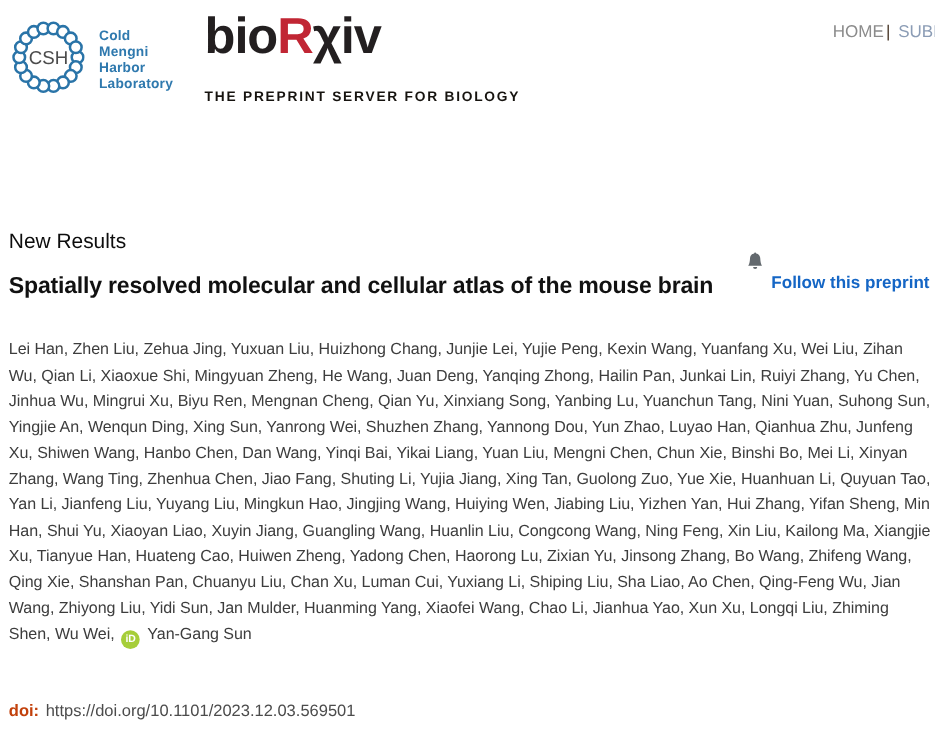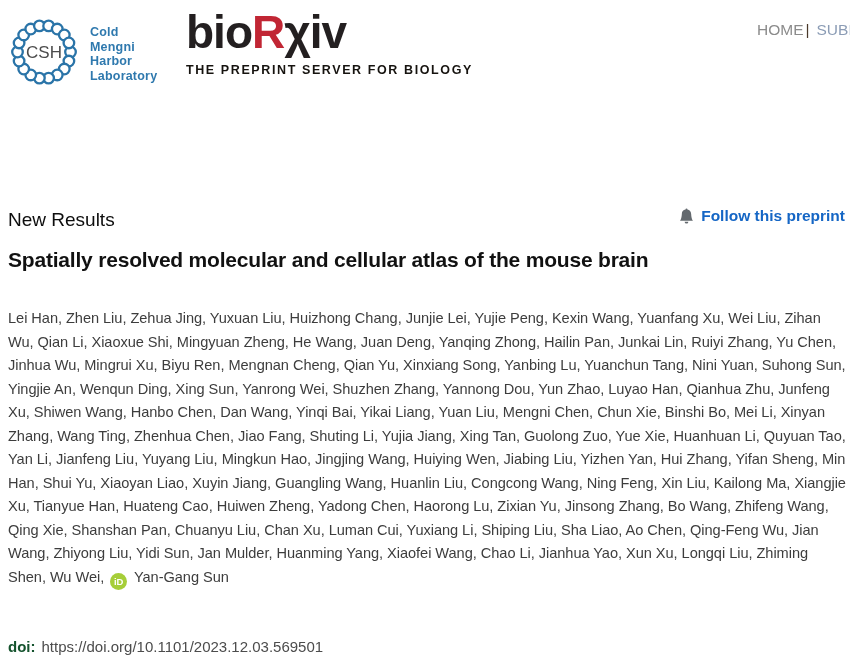--- a/index.html
+++ b/index.html
@@ -6,21 +6,21 @@
   body { font-family:"Liberation Sans", sans-serif; background:#ffffff; }
   .page { position:relative; width:850px; height:666px; background:#fff; overflow:hidden; }
 
   
   .csh-wrap { position:absolute; left:11px; top:19px; display:flex; gap:13px; }
   .csh-ring-box { width:66px; height:66px; position:relative; }
   .csh-org { padding-top:6px; font-size:12.5px; font-weight:bold; line-height:14.5px; letter-spacing:.2px; }
 
   .biorxiv { position:absolute; left:186px; top:8px; }
   .biorxiv-word { font-family:Liberation Sans, sans-serif; font-size:46px; font-weight:600; line-height:1.05; letter-spacing:-1px; }
-  .tagline { margin-top:7px; font-size:12.5px; font-weight:bold; letter-spacing:1.6px; color:#16130f; white-space:nowrap; }
+  .tagline { margin-top:25px; font-size:12.5px; font-weight:bold; letter-spacing:1.6px; color:#16130f; white-space:nowrap; }
 
   .top-nav { position:absolute; top:21px; left:757px; width:93px; overflow:hidden; white-space:nowrap; font-size:15.5px; }
   .nav-home { color:#8b8b8b; cursor:pointer; }
   .nav-sep { color:#4a392a; margin-left:2px; margin-right:7px; }
   .nav-submit { color:#8b9cb5; cursor:pointer; }
 
   
   .section-label { position:absolute; left:8px; top:209px; font-size:19px; color:#0d0d0d; }
   .follow { position:absolute; right:5px; top:207px; display:flex; align-items:center; gap:7px; cursor:pointer; }
   .follow-label { font-size:15.5px; font-weight:bold; }
@@ -30,21 +30,21 @@
                  font-size:21px; font-weight:bold; color:#111; letter-spacing:-.2px; }
 
   .authors { position:absolute; left:8px; top:307px; width:838px;
              font-size:14.6px; line-height:23.5px; color:#3d3d3d; letter-spacing:-.05px; }
   .author { cursor:pointer; }
   .orcid-badge { display:inline-flex; align-items:center; justify-content:center;
                  width:17px; height:17px; border-radius:50%; color:#fff;
                  font-size:9.5px; font-weight:bold; vertical-align:-3px; margin:0 3px 0 2px; cursor:pointer; }
 
   .doi-row { position:absolute; left:8px; top:638px; font-size:15px; }
-  .doi-label { font-weight:bold; color:#14532d; margin-right:6px; }
+  .doi-label { font-weight:bold; color:#c2410c; margin-right:6px; }
   .doi-url { color:#4c4c4c; cursor:pointer; }
 </style>
 </head>
 <body>
 
 <div class="page">
 
   <div class="csh-wrap">
     <div class="csh-ring-box">
       <svg id="csh-ring" width="66" height="66" viewBox="0 0 66 66">
@@ -89,21 +89,21 @@
   </div>
 
   <div class="section-label">New Results</div>
 
   <div class="follow">
     <span class="bell">
       <svg width="15" height="16" viewBox="0 0 16 16" fill="currentColor">
         <path d="M8 16a2 2 0 0 0 2-2H6a2 2 0 0 0 2 2zm.995-14.901a1 1 0 1 0-1.99 0A5.002 5.002 0 0 0 3 6c0 1.098-.5 6-2 7h14c-1.5-1-2-5.902-2-7 0-2.42-1.72-4.44-4.005-4.901z"></path>
       </svg>
     </span>
-    <span class="follow-label" id="follow-label" style="color: rgb(21, 102, 197);">Follow this preprint</span>
+    <span class="follow-label" id="follow-label" style="color: rgb(21, 102, 197); margin-top: 42px;">Follow this preprint</span>
   </div>
 
   <h1 class="paper-title">Spatially resolved molecular and cellular atlas of the mouse brain</h1>
 
   <p class="authors" id="author-list"><span class="author">Lei Han</span>, <span class="author">Zhen Liu</span>, <span class="author">Zehua Jing</span>, <span class="author">Yuxuan Liu</span>, <span class="author">Huizhong Chang</span>, <span class="author">Junjie Lei</span>, <span class="author">Yujie Peng</span>, <span class="author">Kexin Wang</span>, <span class="author">Yuanfang Xu</span>, <span class="author">Wei Liu</span>, <span class="author">Zihan Wu</span>, <span class="author">Qian Li</span>, <span class="author">Xiaoxue Shi</span>, <span class="author">Mingyuan Zheng</span>, <span class="author">He Wang</span>, <span class="author">Juan Deng</span>, <span class="author">Yanqing Zhong</span>, <span class="author">Hailin Pan</span>, <span class="author">Junkai Lin</span>, <span class="author">Ruiyi Zhang</span>, <span class="author">Yu Chen</span>, <span class="author">Jinhua Wu</span>, <span class="author">Mingrui Xu</span>, <span class="author">Biyu Ren</span>, <span class="author">Mengnan Cheng</span>, <span class="author">Qian Yu</span>, <span class="author">Xinxiang Song</span>, <span class="author">Yanbing Lu</span>, <span class="author">Yuanchun Tang</span>, <span class="author">Nini Yuan</span>, <span class="author">Suhong Sun</span>, <span class="author">Yingjie An</span>, <span class="author">Wenqun Ding</span>, <span class="author">Xing Sun</span>, <span class="author">Yanrong Wei</span>, <span class="author">Shuzhen Zhang</span>, <span class="author">Yannong Dou</span>, <span class="author">Yun Zhao</span>, <span class="author">Luyao Han</span>, <span class="author">Qianhua Zhu</span>, <span class="author">Junfeng Xu</span>, <span class="author">Shiwen Wang</span>, <span class="author">Hanbo Chen</span>, <span class="author">Dan Wang</span>, <span class="author">Yinqi Bai</span>, <span class="author">Yikai Liang</span>, <span class="author">Yuan Liu</span>, <span class="author">Mengni Chen</span>, <span class="author">Chun Xie</span>, <span class="author">Binshi Bo</span>, <span class="author">Mei Li</span>, <span class="author">Xinyan Zhang</span>, <span class="author">Wang Ting</span>, <span class="author">Zhenhua Chen</span>, <span class="author">Jiao Fang</span>, <span class="author">Shuting Li</span>, <span class="author">Yujia Jiang</span>, <span class="author">Xing Tan</span>, <span class="author">Guolong Zuo</span>, <span class="author">Yue Xie</span>, <span class="author">Huanhuan Li</span>, <span class="author">Quyuan Tao</span>, <span class="author">Yan Li</span>, <span class="author">Jianfeng Liu</span>, <span class="author">Yuyang Liu</span>, <span class="author">Mingkun Hao</span>, <span class="author">Jingjing Wang</span>, <span class="author">Huiying Wen</span>, <span class="author">Jiabing Liu</span>, <span class="author">Yizhen Yan</span>, <span class="author">Hui Zhang</span>, <span class="author">Yifan Sheng</span>, <span class="author">Min Han</span>, <span class="author">Shui Yu</span>, <span class="author">Xiaoyan Liao</span>, <span class="author">Xuyin Jiang</span>, <span class="author">Guangling Wang</span>, <span class="author">Huanlin Liu</span>, <span class="author">Congcong Wang</span>, <span class="author">Ning Feng</span>, <span class="author">Xin Liu</span>, <span class="author">Kailong Ma</span>, <span class="author">Xiangjie Xu</span>, <span class="author">Tianyue Han</span>, <span class="author">Huateng Cao</span>, <span class="author">Huiwen Zheng</span>, <span class="author">Yadong Chen</span>, <span class="author">Haorong Lu</span>, <span class="author">Zixian Yu</span>, <span class="author">Jinsong Zhang</span>, <span class="author">Bo Wang</span>, <span class="author">Zhifeng Wang</span>, <span class="author">Qing Xie</span>, <span class="author">Shanshan Pan</span>, <span class="author">Chuanyu Liu</span>, <span class="author">Chan Xu</span>, <span class="author">Luman Cui</span>, <span class="author">Yuxiang Li</span>, <span class="author">Shiping Liu</span>, <span class="author">Sha Liao</span>, <span class="author">Ao Chen</span>, <span class="author">Qing-Feng Wu</span>, <span class="author">Jian Wang</span>, <span class="author">Zhiyong Liu</span>, <span class="author">Yidi Sun</span>, <span class="author">Jan Mulder</span>, <span class="author">Huanming Yang</span>, <span class="author">Xiaofei Wang</span>, <span class="author">Chao Li</span>, <span class="author">Jianhua Yao</span>, <span class="author">Xun Xu</span>, <span class="author">Longqi Liu</span>, <span class="author">Zhiming Shen</span>, <span class="author">Wu Wei</span>, <span class="orcid-badge" style="background: rgb(166, 206, 57);">iD</span> <span class="author">Yan-Gang Sun</span></p>
 
   <div class="doi-row">
     <span class="doi-label">doi:</span><span class="doi-url">https://doi.org/10.1101/2023.12.03.569501</span>
   </div>
 

